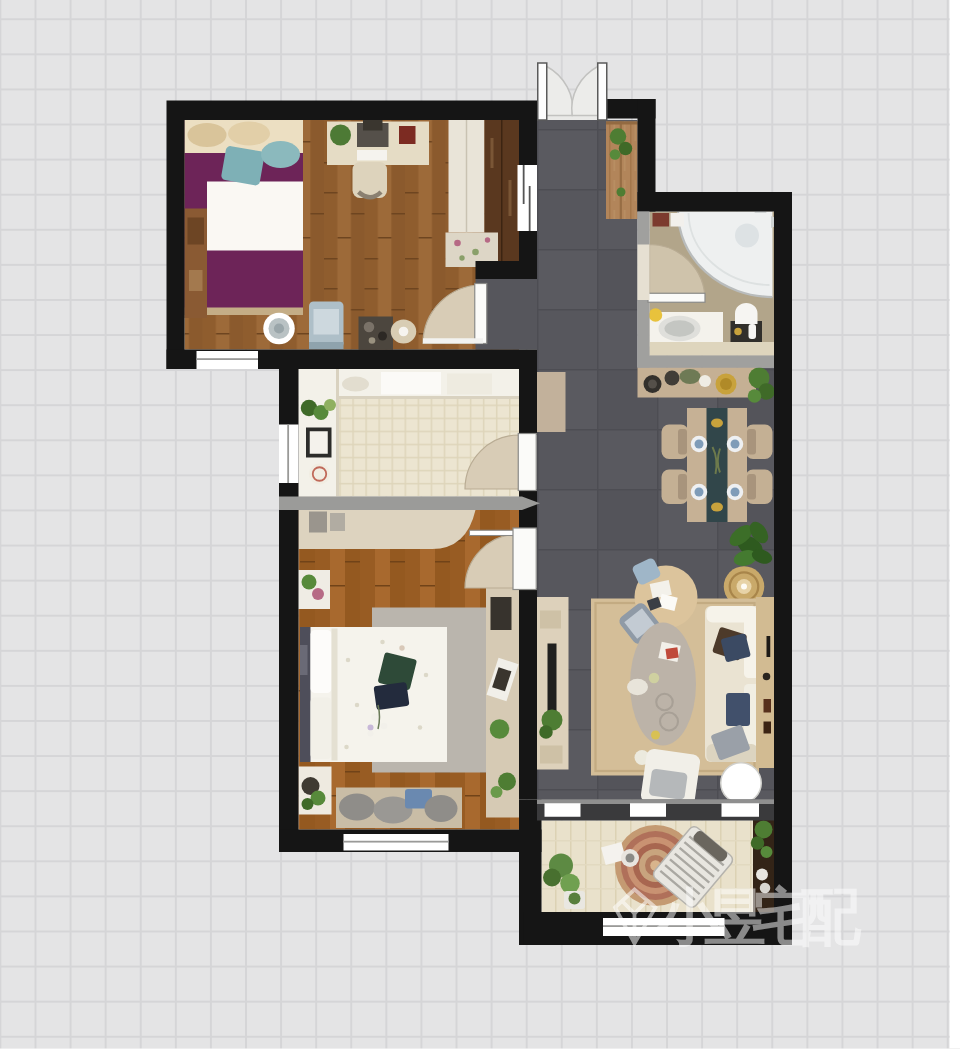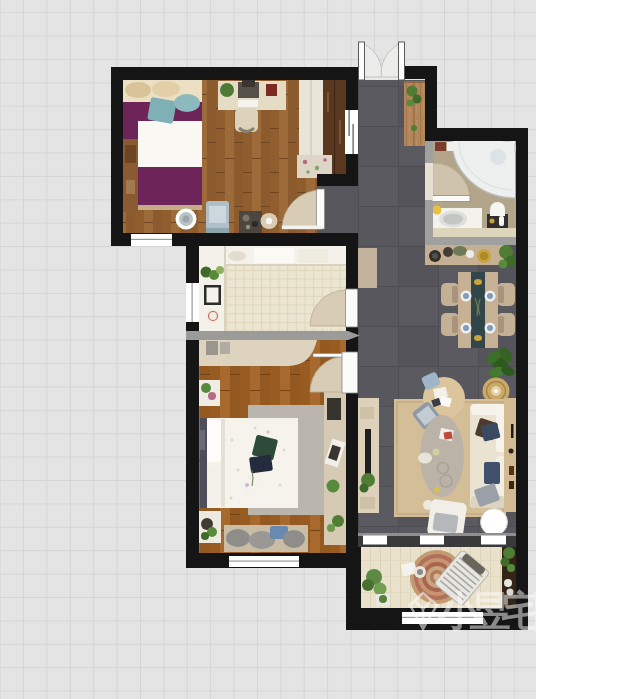--- a/index.html
+++ b/index.html
@@ -1,17 +1,17 @@
 <!DOCTYPE html>
 <html><head>
 <meta charset="utf-8">
 <style>
 html,body{margin:0;padding:0;}
 body{width:640px;height:699px;overflow:hidden;font-family:"Liberation Sans",sans-serif;}
-#canvas{position:relative;width:536px;height:699px;
+#canvas{position:relative;width:633px;height:699px;
 background-color:#e4e4e5;
 background-image:
  linear-gradient(to right,#d5d5d7 1px,transparent 1px),
  linear-gradient(to bottom,#d5d5d7 1px,transparent 1px);
 background-size:23.4px 23.4px;
 background-position:-0.4px 12.2px;}
 svg{position:absolute;left:0;top:0;}
 </style>
 </head>
 <body>

